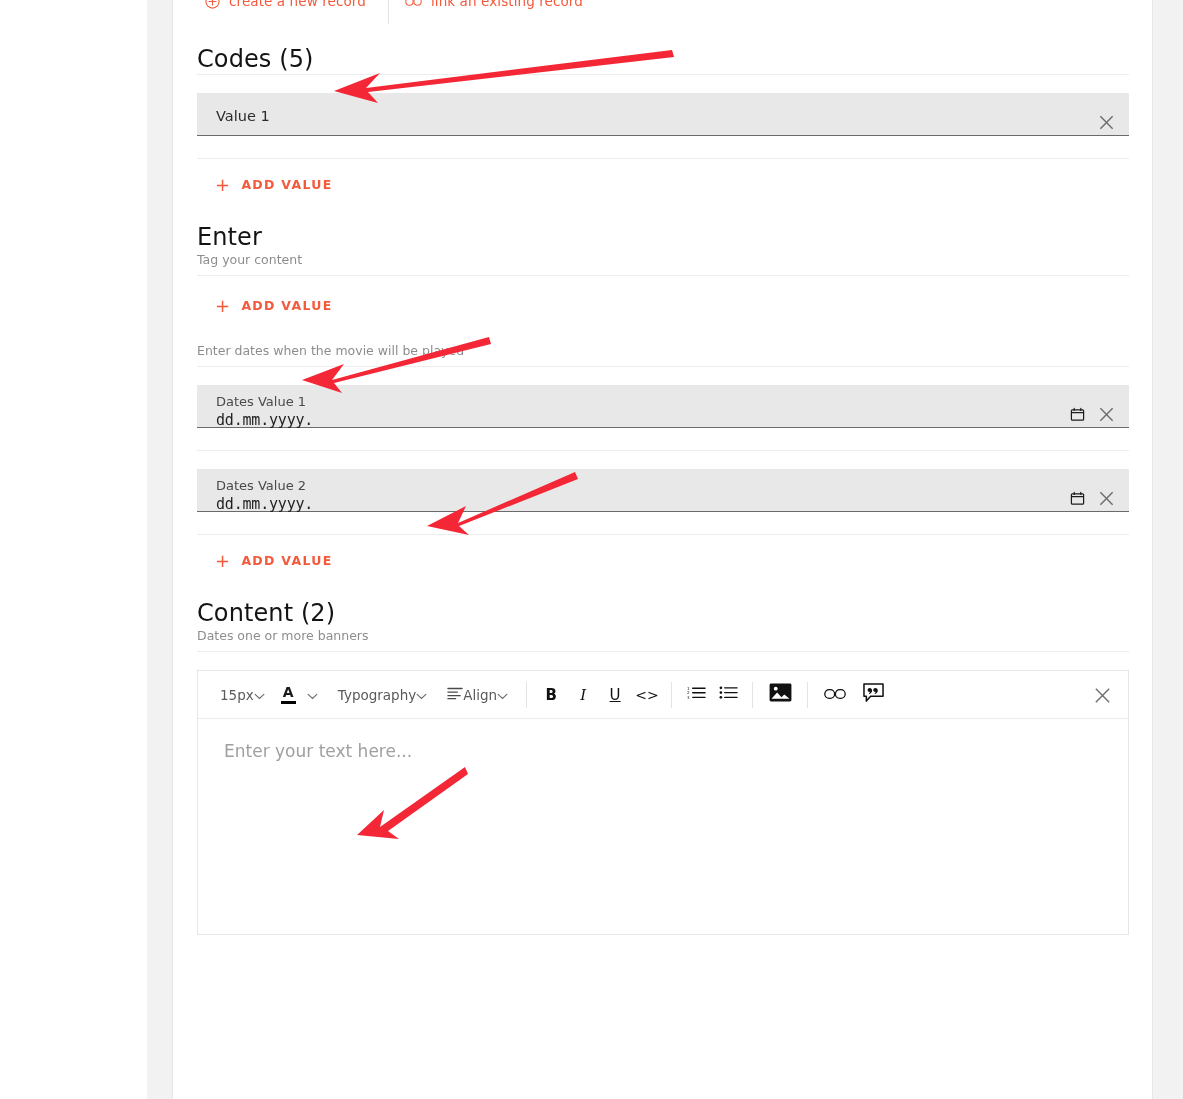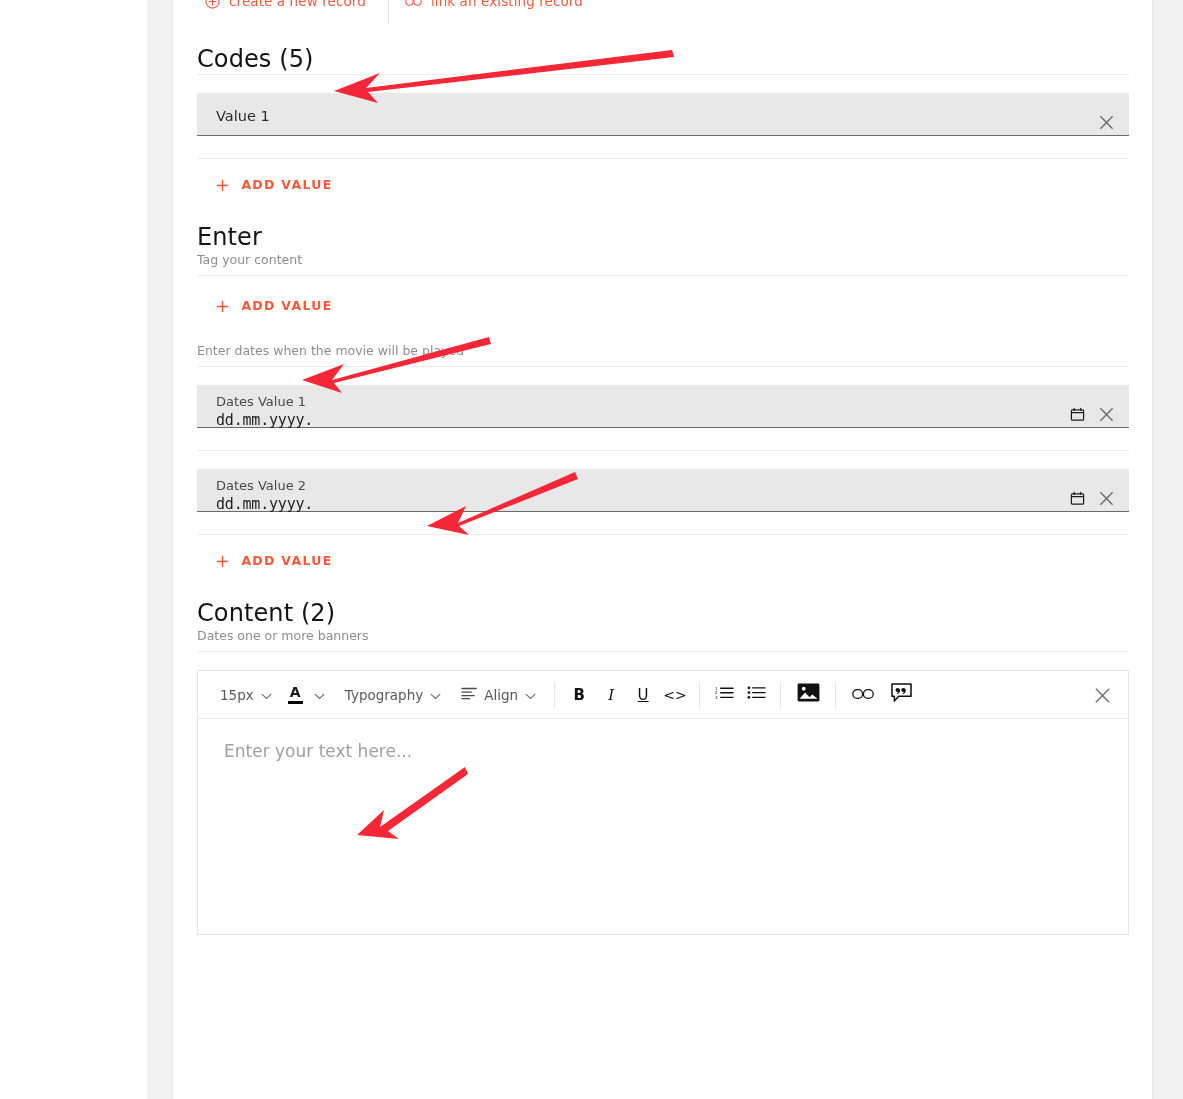--- a/index.html
+++ b/index.html
@@ -90,21 +90,21 @@
     border:1px solid #e6e6e6;
     background:#fff;
   }
   .editor-toolbar {
     position:relative;
     height:48px; display:flex; align-items:center;
     border-bottom:1px solid #ececec;
     padding:0 12px;
   }
   .tb-item {
-    display:flex; align-items:center; gap:7px;
+    display:flex; align-items:center; gap:0;
     padding:0 10px; height:48px; cursor:pointer;
     font-size:13.5px; color:#5a5a5a;
   }
   .tb-sep { width:1px; height:26px; background:#e4e4e4; margin:0 8px; }
   .tb-btn {
     width:32px; height:48px; display:flex; align-items:center; justify-content:center;
     cursor:pointer; color:#111;
   }
   .tb-close { position:absolute; right:16px; top:0; height:48px; display:flex; align-items:center; cursor:pointer; }
   .editor-body { height:215px; padding:22px 26px; }

